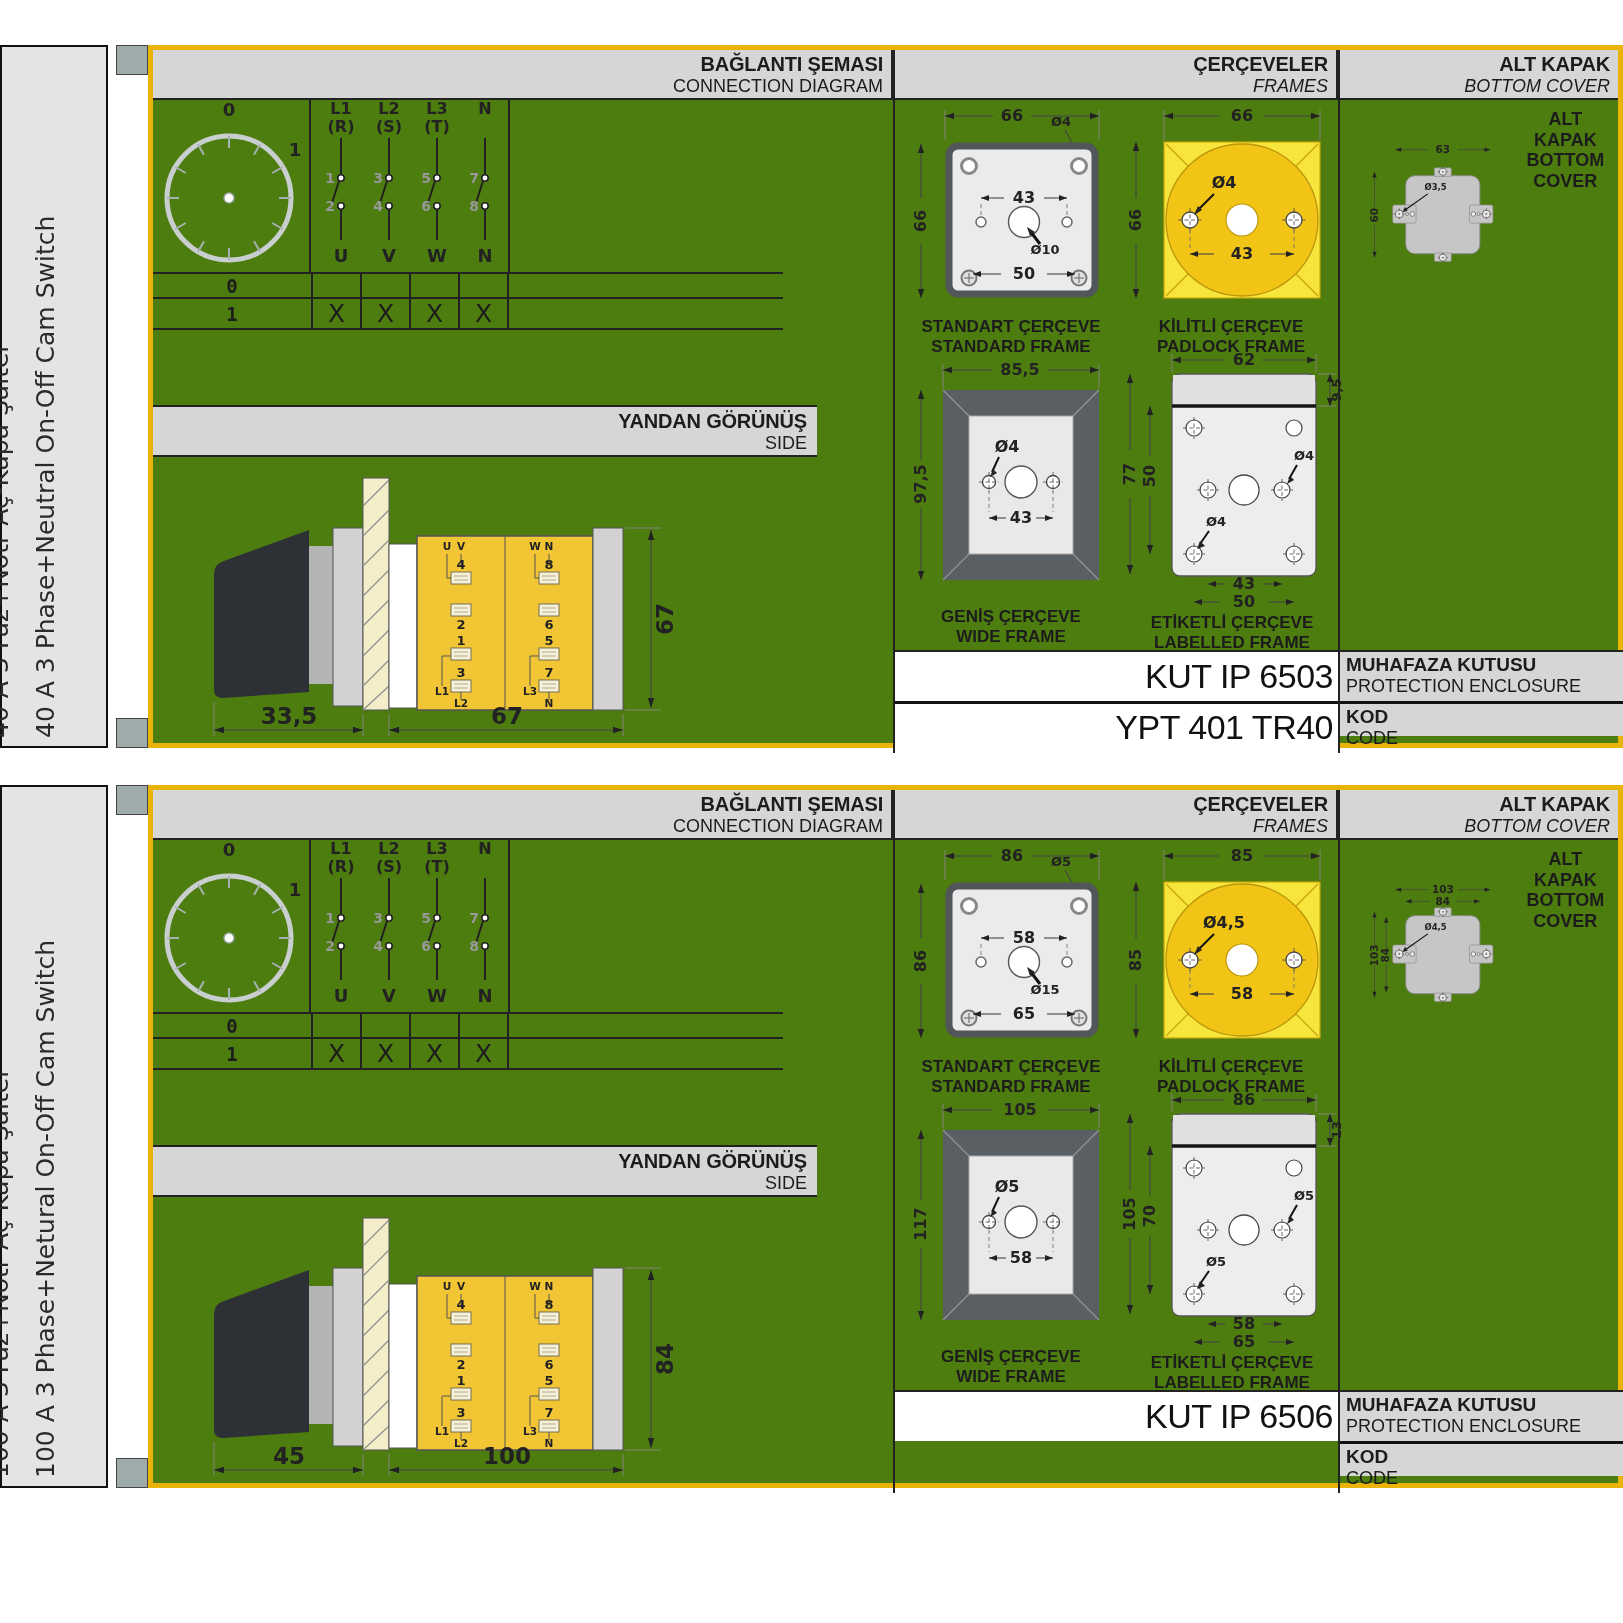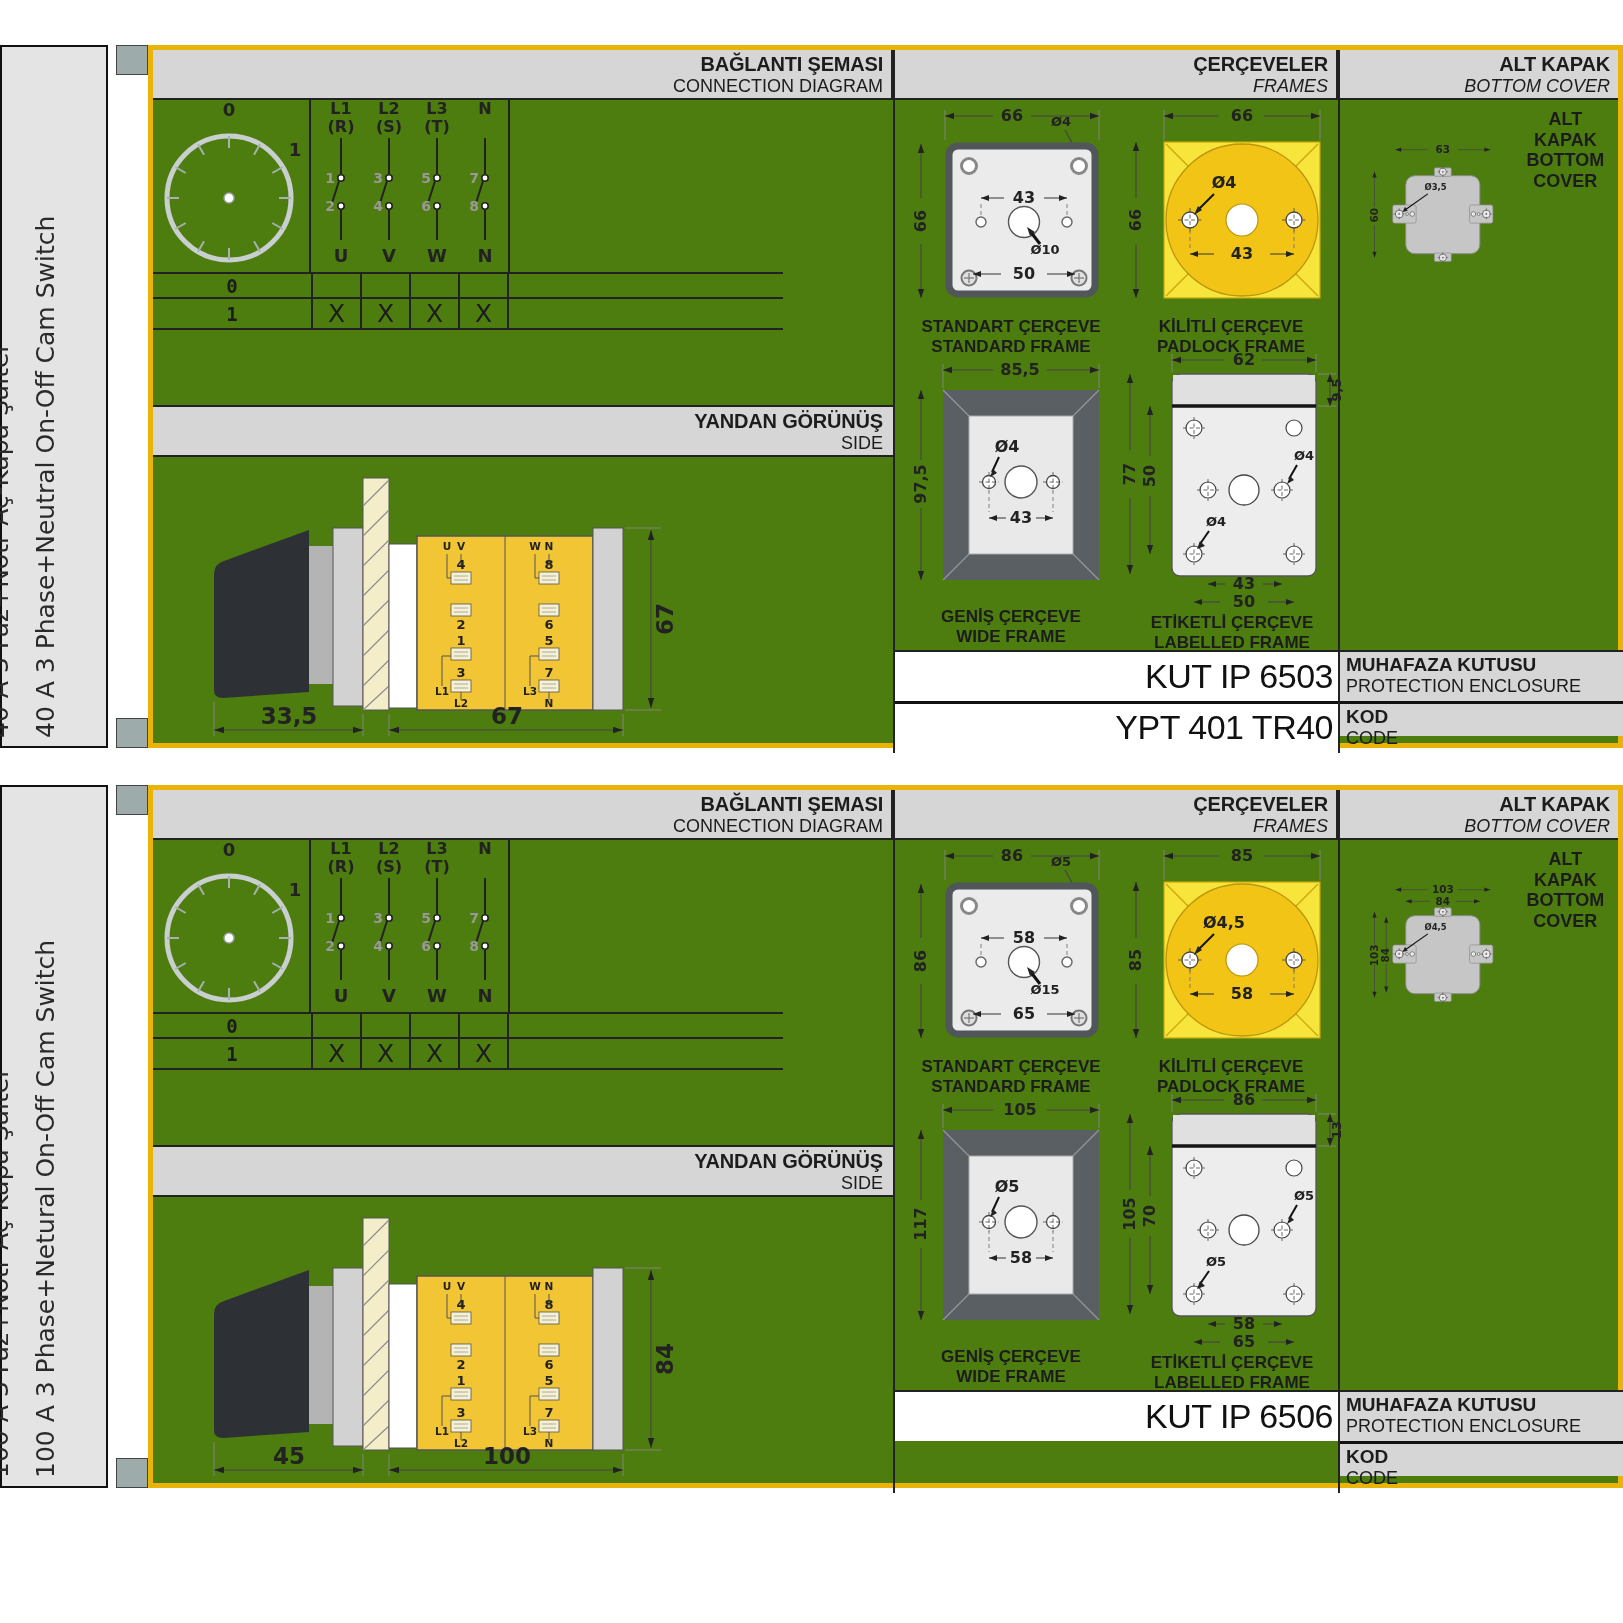--- a/index.html
+++ b/index.html
@@ -24,21 +24,21 @@
   .dial-cell{position:absolute;left:0;top:48px;width:158px;height:174px;border-right:2px solid #222;box-sizing:border-box;}
   .switch-cell{position:absolute;left:158px;top:48px;width:199px;height:174px;border-right:2px solid #222;box-sizing:border-box;}
   .ctable{position:absolute;left:0;top:222px;width:630px;}
   .trow{display:flex;box-sizing:border-box;border-bottom:2px solid #222;}
   .trow.r0{height:27px;border-top:2px solid #222;}
   .trow.r1{height:31px;}
   .tcell{box-sizing:border-box;display:flex;align-items:center;justify-content:center;}
   .tc-label{width:158px;font-family:"DejaVu Sans Mono",monospace;font-weight:bold;font-size:19px;}
   .tc-mark{width:49px;border-left:2px solid #222;font-size:25px;font-family:"DejaVu Sans",sans-serif;}
   .tc-rest{flex:1;border-left:2px solid #222;}
-  .side-band{position:absolute;left:0;top:355px;width:740px;height:52px;background:#d6d6d6;border-top:2px solid #222;border-bottom:2px solid #222;box-sizing:border-box;text-align:right;padding:3px 10px 0 0;}
+  .side-band{position:absolute;left:0;top:355px;width:664px;height:52px;background:#d6d6d6;border-top:2px solid #222;border-bottom:2px solid #222;box-sizing:border-box;text-align:right;padding:3px 10px 0 0;}
   .side-svg{position:absolute;left:6px;top:402px;}
   .vline{position:absolute;top:0;width:2px;height:703px;background:#222;}
   .vl1{left:740px;}
   .vl2{left:1185px;}
   .frame-cell{position:absolute;display:flex;flex-direction:column;align-items:center;margin-left:7px;}
   .fc-standard{left:746px;top:52px;width:210px;}
   .fc-padlock{left:962px;top:52px;width:218px;}
   .fc-wide{left:746px;top:306px;width:210px;}
   .fc-labelled{left:958px;top:298px;width:228px;}
   .cover-cell{position:absolute;left:1202px;top:56px;width:258px;display:flex;flex-direction:row;align-items:flex-start;}

